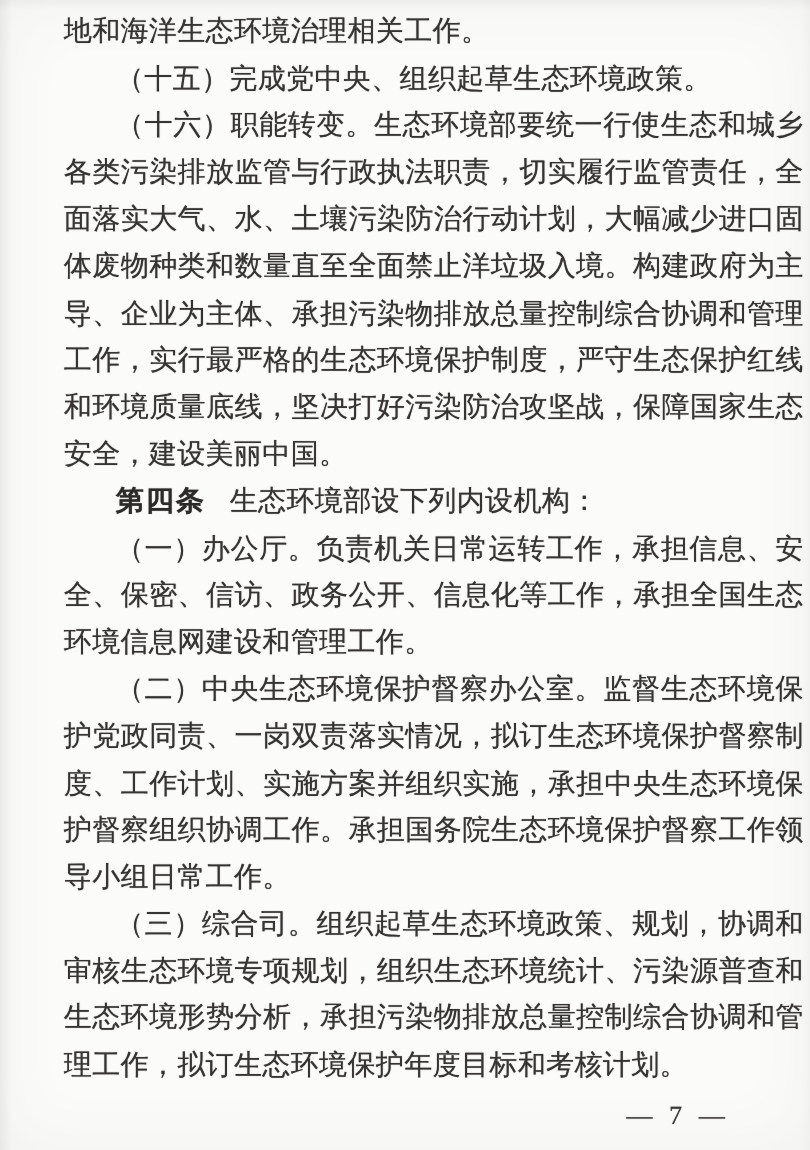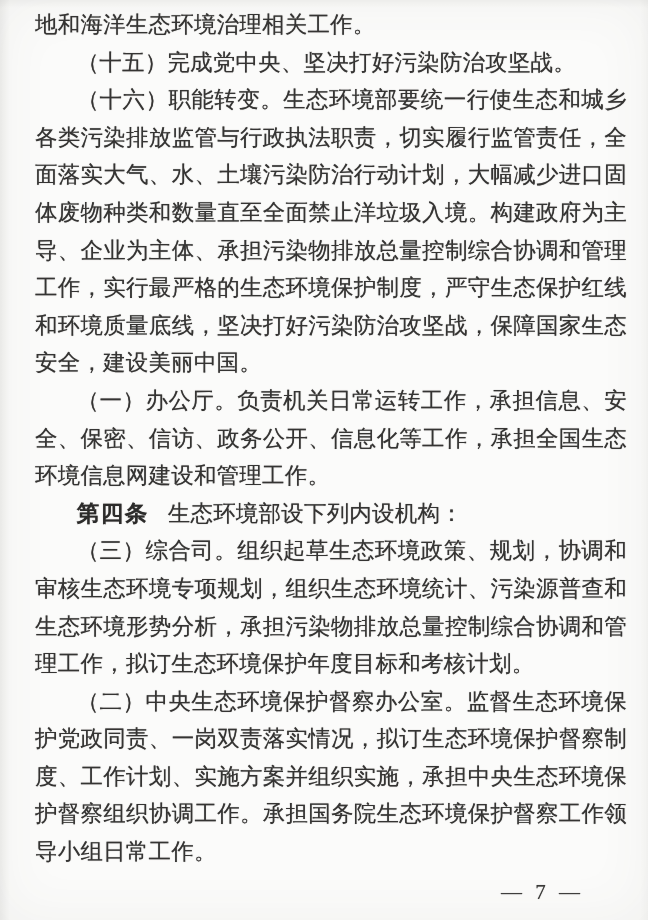--- a/index.html
+++ b/index.html
@@ -21,21 +21,21 @@
     background:
       linear-gradient(90deg, rgba(0,0,0,0.05) 0px, rgba(0,0,0,0.0) 10px),
       linear-gradient(180deg, rgba(0,0,0,0.035) 0px, rgba(0,0,0,0.0) 8px),
       linear-gradient(270deg, rgba(0,0,0,0.02) 0px, rgba(0,0,0,0.0) 8px),
       #fbfbfa;
     box-shadow: inset 0 0 55px rgba(90,85,75,0.06);
   }
   .content {
     position: absolute;
     top: 6px;
-    left: 35px;
+    left: 51px;
     width: 592px;
     color: #353433;
     font-size: 22.5px;
     line-height: 37.6px;
     text-align: justify;
     text-justify: inter-ideograph;
     letter-spacing: 0.2px;
     
     text-shadow: 0 0 0.8px rgba(70,68,66,0.75);
   }
@@ -62,21 +62,21 @@
     letter-spacing: 4px;
     text-shadow: 0 0 0.8px rgba(70,68,66,0.7);
   }
 </style>
 </head>
 <body>
 
 <div class="page">
   <div class="content" id="paragraphs">
       <p class="para"><span>地和海洋生态环境治理相关工作。</span></p>
-      <p class="para indented"><span>（十五）完成党中央、坚决打好污染防治攻坚战。</span></p>
+      <p class="para indented"><span>（十五）完成党中央、组织起草生态环境政策。</span></p>
       <p class="para indented"><span>（十六）职能转变。生态环境部要统一行使生态和城乡各类污染排放监管与行政执法职责，切实履行监管责任，全面落实大气、水、土壤污染防治行动计划，大幅减少进口固体废物种类和数量直至全面禁止洋垃圾入境。构建政府为主导、企业为主体、承担污染物排放总量控制综合协调和管理工作，实行最严格的生态环境保护制度，严守生态保护红线和环境质量底线，坚决打好污染防治攻坚战，保障国家生态安全，建设美丽中国。</span></p>
+      <p class="para indented"><b class="article-no">第四条</b><span>生态环境部设下列内设机构：</span></p>
       <p class="para indented"><span>（一）办公厅。负责机关日常运转工作，承担信息、安全、保密、信访、政务公开、信息化等工作，承担全国生态环境信息网建设和管理工作。</span></p>
-      <p class="para indented"><b class="article-no">第四条</b><span>生态环境部设下列内设机构：</span></p>
+      <p class="para indented"><span>（二）中央生态环境保护督察办公室。监督生态环境保护党政同责、一岗双责落实情况，拟订生态环境保护督察制度、工作计划、实施方案并组织实施，承担中央生态环境保护督察组织协调工作。承担国务院生态环境保护督察工作领导小组日常工作。</span></p>
       <p class="para indented"><span>（三）综合司。组织起草生态环境政策、规划，协调和审核生态环境专项规划，组织生态环境统计、污染源普查和生态环境形势分析，承担污染物排放总量控制综合协调和管理工作，拟订生态环境保护年度目标和考核计划。</span></p>
-      <p class="para indented"><span>（二）中央生态环境保护督察办公室。监督生态环境保护党政同责、一岗双责落实情况，拟订生态环境保护督察制度、工作计划、实施方案并组织实施，承担中央生态环境保护督察组织协调工作。承担国务院生态环境保护督察工作领导小组日常工作。</span></p>
     </div>
   <div class="footer">— 7 —</div>
 </div>
 
 </body></html>

